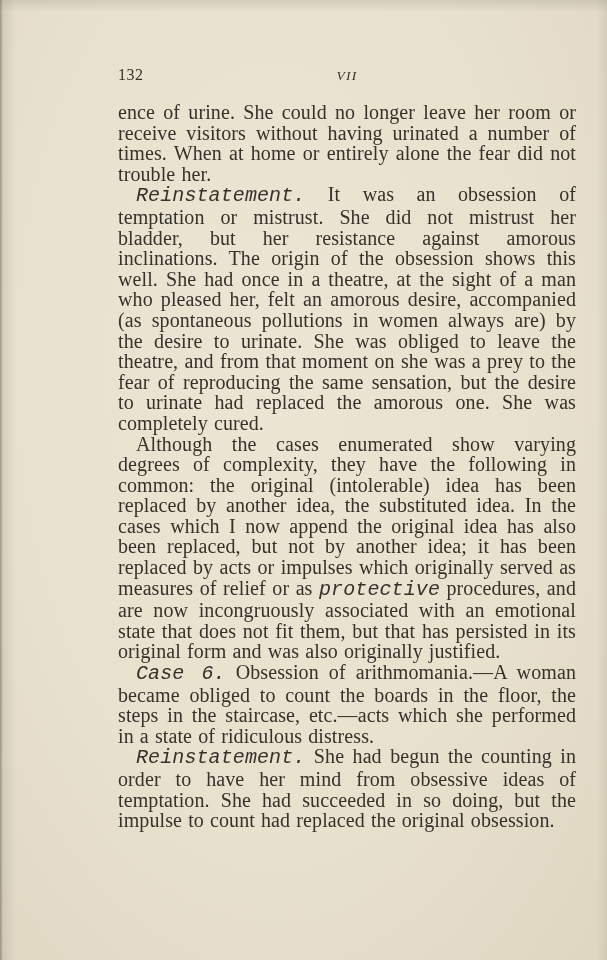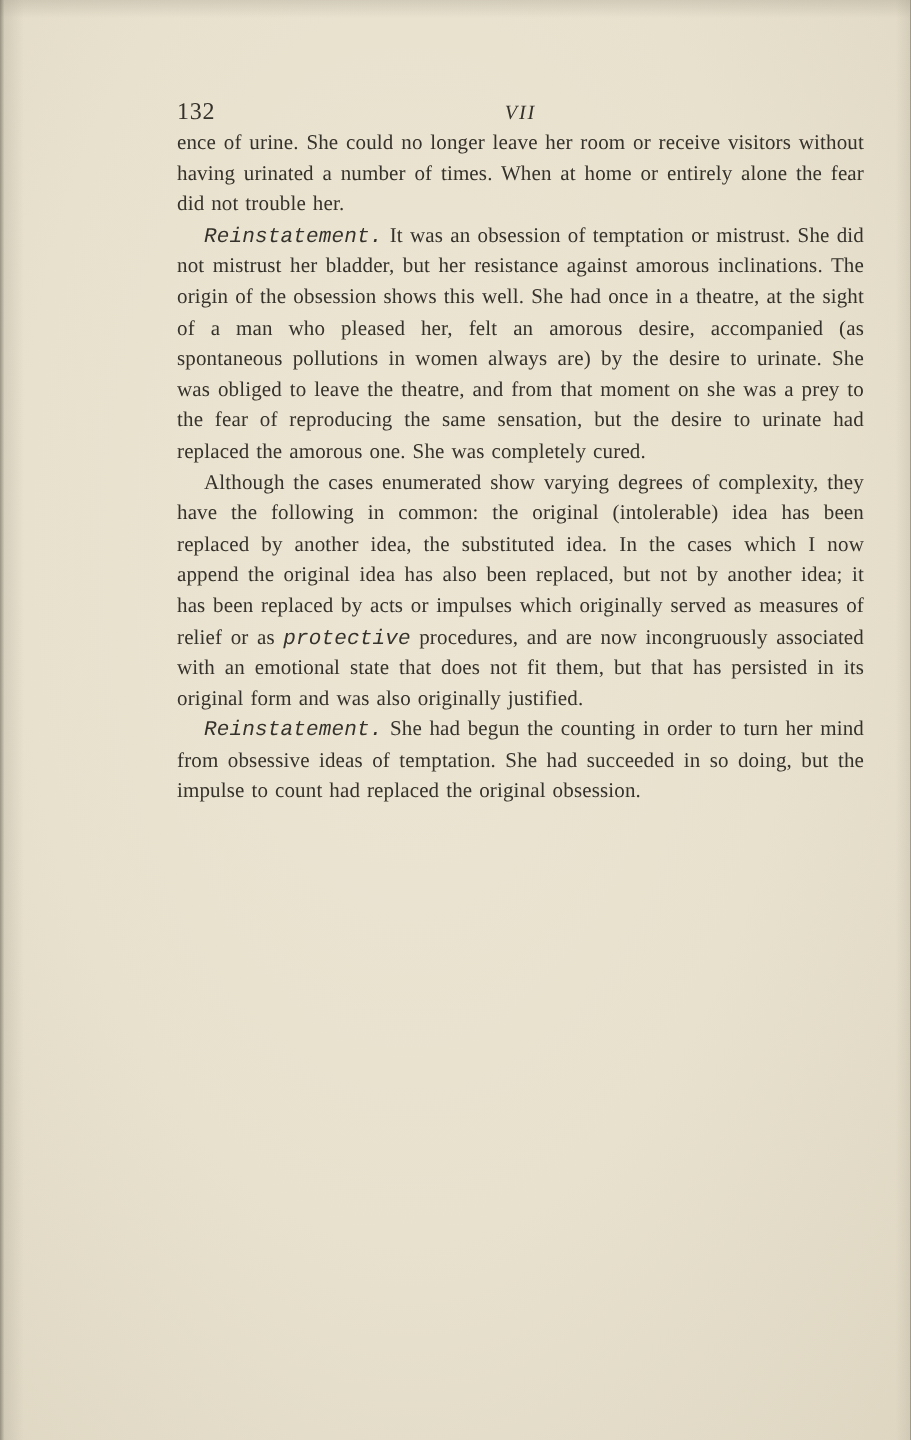--- a/index.html
+++ b/index.html
@@ -24,41 +24,41 @@
   .content {
     position: absolute;
     left: 118px;
     top: 66px;
     width: 458px;
   }
   .running-header {
     display: grid;
     grid-template-columns: 1fr auto 1fr;
     align-items: baseline;
-    margin-bottom: 2px;
+    margin-bottom: 18px;
   }
   .page-number {
     font-size: 16px;
     letter-spacing: 0.5px;
     justify-self: start;
   }
   .running-title {
     font-size: 13.5px;
     letter-spacing: 1.6px;
     justify-self: center;
   }
   .chapter-numeral {
     font-size: 13.5px;
     letter-spacing: 1.2px;
     justify-self: end;
     font-style: italic;
   }
   .body-text p {
     margin: 0;
-    font-size: 14px;
+    font-size: 20px;
     line-height: 20.6px;
     text-align: justify;
     letter-spacing: 0.1px;
     word-spacing: 1px;
   }
   .body-text p.indent {
     text-indent: 18px;
   }
   .body-text i {
     font-style: italic;
@@ -77,18 +77,19 @@
     </div>
 
     <div class="body-text">
 
       <p><span>ence of urine. She could no longer leave her room or receive visitors without having urinated a number of times. When at home or entirely alone the fear did not trouble her.</span></p>
 
       <p class="indent"><i>Reinstatement.</i><span> It was an obsession of temptation or mistrust. She did not mistrust her bladder, but her resistance against amorous inclinations. The origin of the obsession shows this well. She had once in a theatre, at the sight of a man who pleased her, felt an amorous desire, accompanied (as spontaneous pollutions in women always are) by the desire to urinate. She was obliged to leave the theatre, and from that moment on she was a prey to the fear of reproducing the same sensation, but the desire to urinate had replaced the amorous one. She was completely cured.</span></p>
 
       <p class="indent"><span>Although the cases enumerated show varying degrees of complexity, they have the following in common: the original (intolerable) idea has been replaced by another idea, the substituted idea. In the cases which I now append the original idea has also been replaced, but not by another idea; it has been replaced by acts or impulses which originally served as measures of relief or as </span><i>protective</i><span> procedures, and are now incongruously associated with an emotional state that does not fit them, but that has persisted in its original form and was also originally justified.</span></p>
 
+      <p class="indent"><i>Case 6.</i><span> Obsession of arithmomania.—A woman became obliged to count the boards in the floor, the steps in the staircase, etc.—acts which she performed in a state of ridiculous distress.</span></p>
 
-      <p class="indent"><i>Reinstatement.</i><span> She had begun the counting in order to turn her mind from obsessive ideas of temptation. She had succeeded in so doing, but the impulse to count had replaced the original obsession.</span></p>
+      <p class="indent"><i>Reinstatement.</i><span> She had begun the counting in order to have her mind from obsessive ideas of temptation. She had succeeded in so doing, but the impulse to count had replaced the original obsession.</span></p>
 
     </div>
   </div>
 </div>
 
 </body></html>

